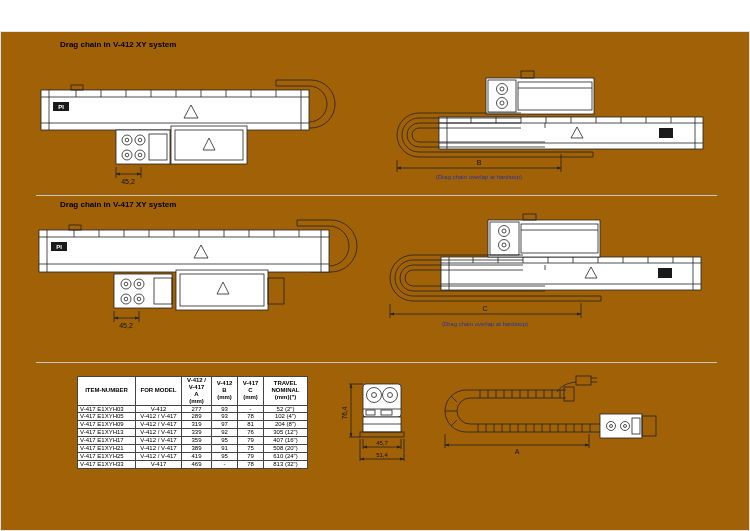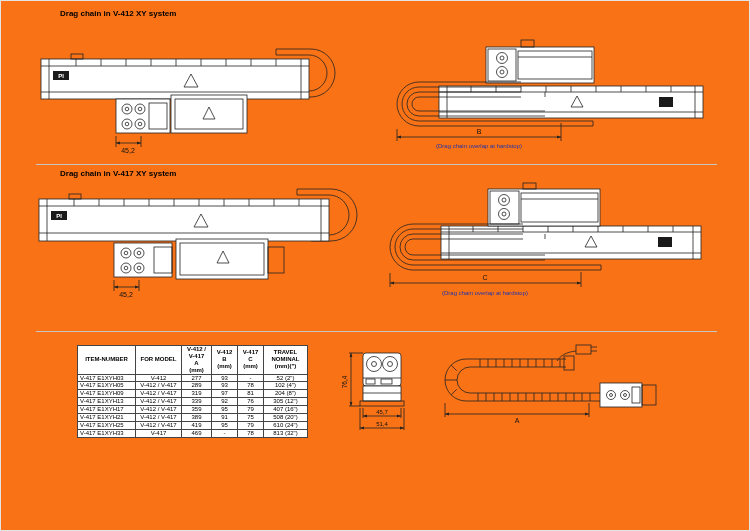--- a/index.html
+++ b/index.html
@@ -3,21 +3,21 @@
 <meta charset="utf-8">
 <style>
   * { margin:0; padding:0; box-sizing:border-box; }
   html,body { width:750px; height:531px; }
   body {
     font-family:"Liberation Sans", sans-serif;
     background:#fff;
     position:relative;
     overflow:hidden;
   }
-  .page { position:absolute; inset:0; background:#f97316; border:1px solid #e4e4e4; }
+  .page { position:absolute; inset:0; background:#a16207; border:1px solid #e4e4e4;margin-top:31px; }
   .title { position:absolute; font-size:8px; font-weight:bold; color:#000; white-space:nowrap; }
   .divider { position:absolute; left:35px; width:681px; height:1px; background:#c6c6c6; }
 
   svg.drw { position:absolute; overflow:visible; }
   svg.drw path, svg.drw rect, svg.drw line, svg.drw circle, svg.drw polyline {
     stroke:#222; stroke-width:0.8; fill:none;
   }
   svg.drw .wfill { fill:#fff; }
   svg.drw .arr  { fill:#222; stroke:none; }
   svg.drw .dk   { fill:#1a1a1a; stroke:none; }

